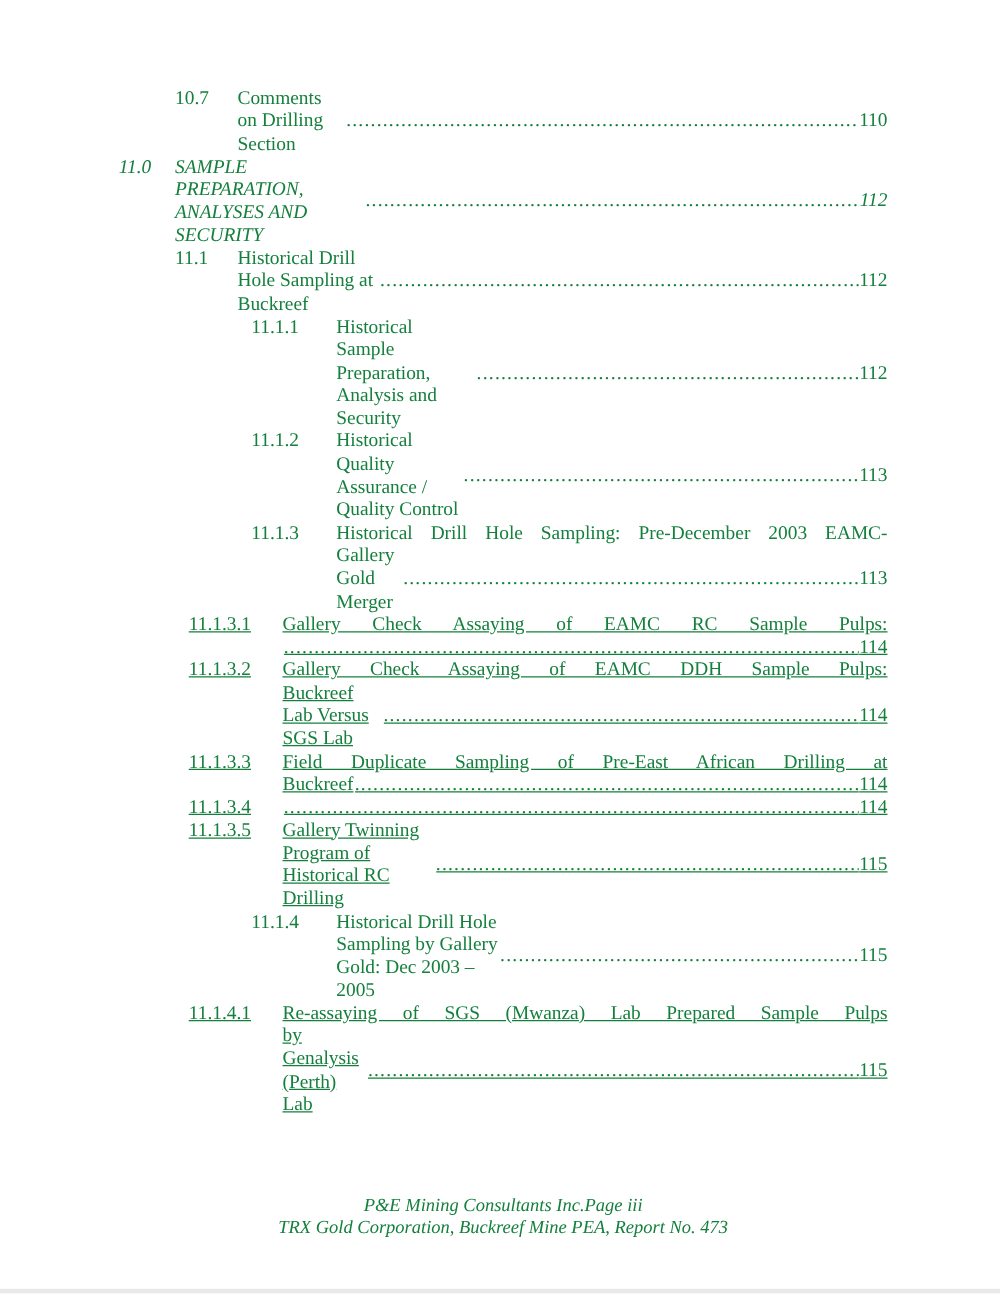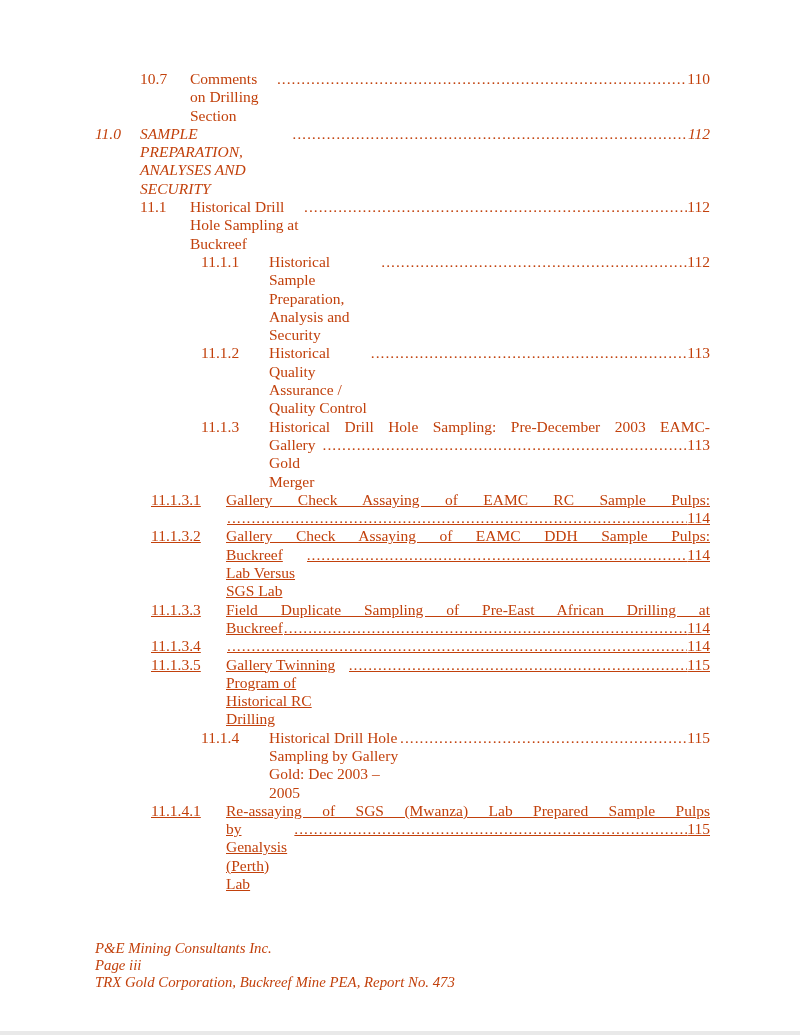--- a/index.html
+++ b/index.html
@@ -5,21 +5,21 @@
 <style>
   * { margin: 0; padding: 0; box-sizing: border-box; }
   html, body { background: #ffffff; }
   body { width: 800px; }
 
   .page {
     position: relative;
     width: 800px;
     height: 1035px;
     background: #ffffff;
-    color: #c2410c;
+    color: #15803d;
     font-family: "Liberation Serif", "DejaVu Serif", serif;
     font-size: 15.5px;
     line-height: 18.3px;
     padding: 70px 90px 0 95px;
     overflow: hidden;
   }
 
   .toc-entry { display: flex; align-items: flex-start; }
   .num { flex: none; }
 
@@ -33,21 +33,21 @@
   .lvl-D .num { width: 75px; }
 
   .body { flex: 1 1 auto; min-width: 0; display: block; }
 
   .toc-line {
     text-align: justify;
     text-align-last: justify;
     -moz-text-align-last: justify;
   }
 
-  .lastline { display: flex; align-items: flex-start; }
+  .lastline { display: flex; align-items: center; }
   .lastline .txt { flex: 0 1 auto; }
   .dots {
     flex: 1 1 auto;
     overflow: hidden;
     white-space: nowrap;
     min-width: 6px;
     margin-left: 1px;
   }
   .dots::after {
     content: "..........................................................................................................................................................................................";
@@ -57,21 +57,21 @@
 
   .footer {
     position: absolute;
     left: 95px;
     right: 90px;
     bottom: 44px;
     font-style: italic;
     font-size: 14.8px;
     line-height: 17px;
   }
-  .footer-row { display: flex; justify-content: center; flex-direction: column; }
+  .footer-row { display: flex; justify-content: center; }
 
   .page-bottom-edge {
     position: absolute;
     left: 0; right: 0; bottom: 0;
     height: 4px;
     background: #e9e9e9;
   }
 </style>
 </head>
 <body>

